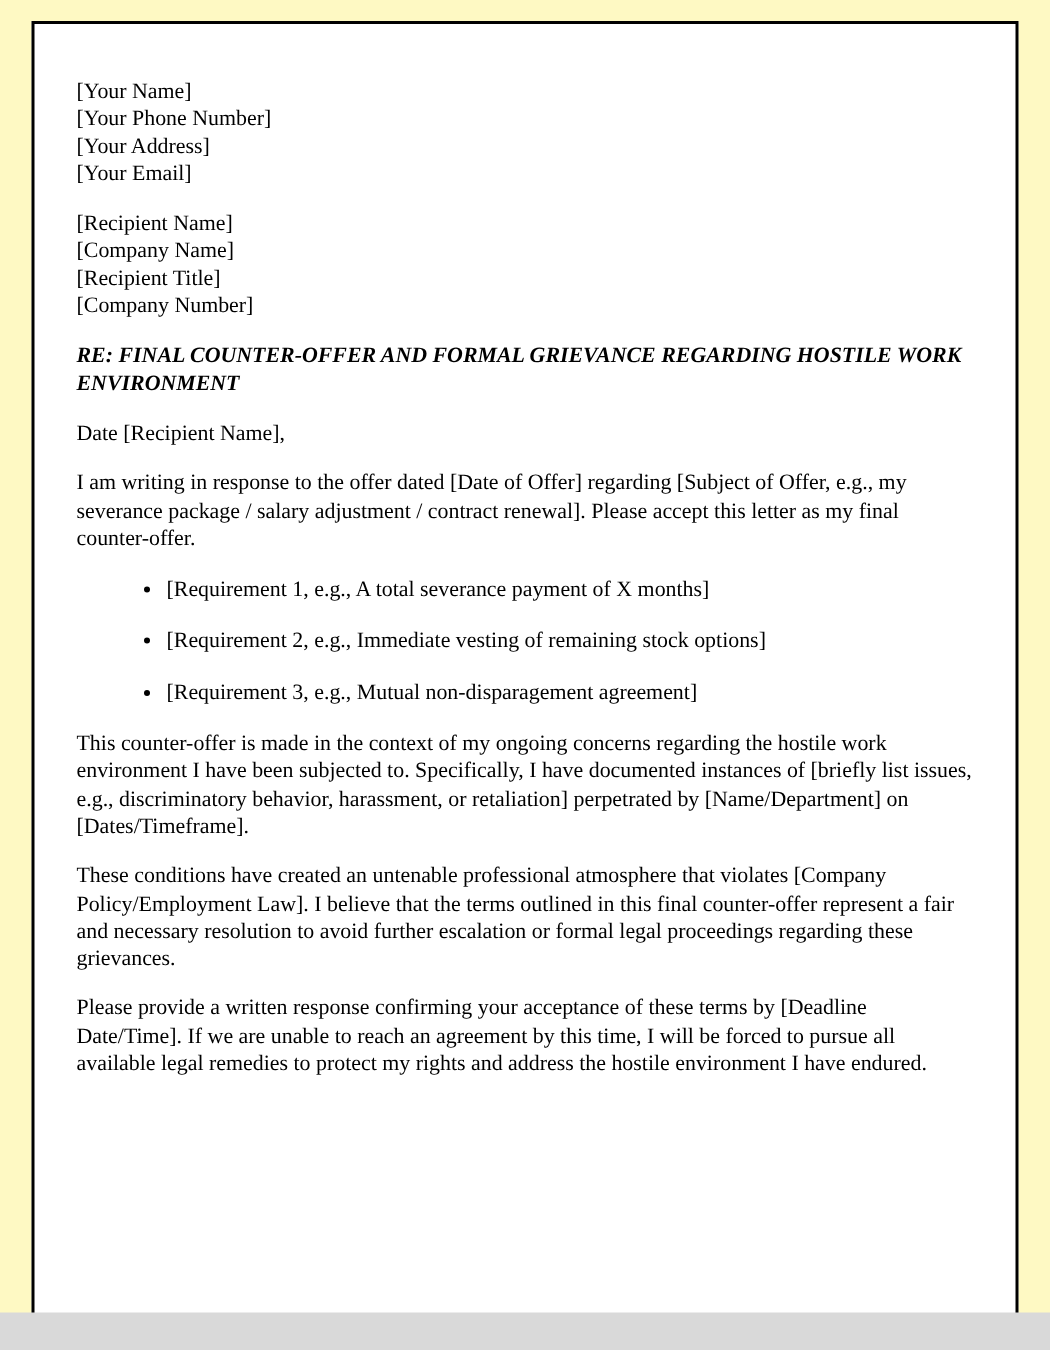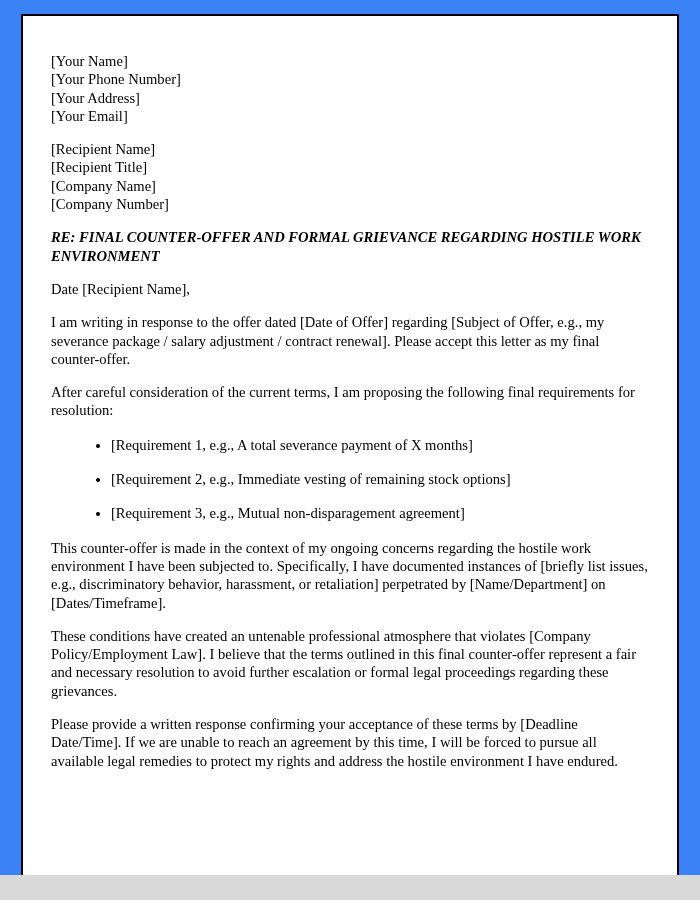--- a/index.html
+++ b/index.html
@@ -4,21 +4,21 @@
 <style>
   html, body {
     margin: 0;
     padding: 0;
     background: #ffffff;
   }
   .canvas {
     position: relative;
     width: 700px;
     height: 900px;
-    background: #3b82f6;
+    background: #fef9c3;
     overflow: hidden;
     font-family: "Liberation Serif", serif;
     color: #000000;
   }
   .page {
     position: absolute;
     left: 21px;
     top: 14px;
     width: 658px;
     height: 920px;
@@ -70,32 +70,31 @@
     <div class="block">
       <div>[Your Name]</div>
       <div>[Your Phone Number]</div>
       <div>[Your Address]</div>
       <div>[Your Email]</div>
     </div>
 
 
     <div class="block">
       <div>[Recipient Name]</div>
+      <div>[Company Name]</div>
       <div>[Recipient Title]</div>
-      <div>[Company Name]</div>
       <div>[Company Number]</div>
     </div>
 
     <p class="subject">RE: FINAL COUNTER-OFFER AND FORMAL GRIEVANCE REGARDING HOSTILE WORK ENVIRONMENT</p>
 
     <p>Date [Recipient Name],</p>
 
     <p>I am writing in response to the offer dated [Date of Offer] regarding [Subject of Offer, e.g., my severance package / salary adjustment / contract renewal]. Please accept this letter as my final counter-offer.</p>
 
-    <p>After careful consideration of the current terms, I am proposing the following final requirements for resolution:</p>
 
     <ul class="reqs">
       <li>[Requirement 1, e.g., A total severance payment of X months]</li>
       <li>[Requirement 2, e.g., Immediate vesting of remaining stock options]</li>
       <li>[Requirement 3, e.g., Mutual non-disparagement agreement]</li>
     </ul>
 
     <p>This counter-offer is made in the context of my ongoing concerns regarding the hostile work environment I have been subjected to. Specifically, I have documented instances of [briefly list issues, e.g., discriminatory behavior, harassment, or retaliation] perpetrated by [Name/Department] on [Dates/Timeframe].</p>
 
     <p>These conditions have created an untenable professional atmosphere that violates [Company Policy/Employment Law]. I believe that the terms outlined in this final counter-offer represent a fair and necessary resolution to avoid further escalation or formal legal proceedings regarding these grievances.</p>

